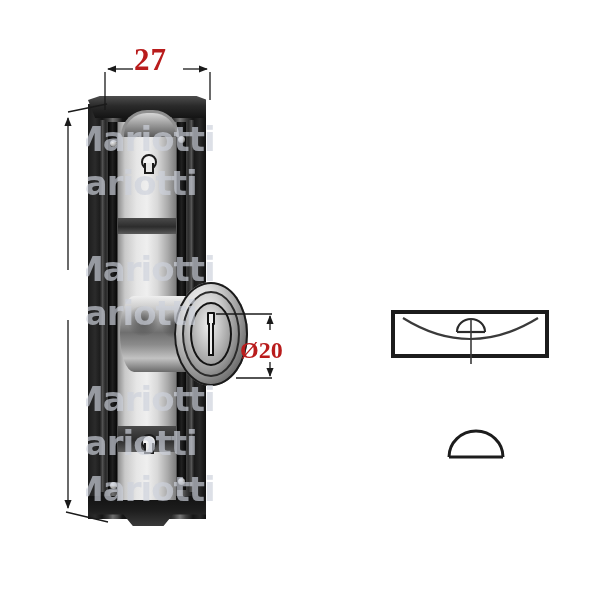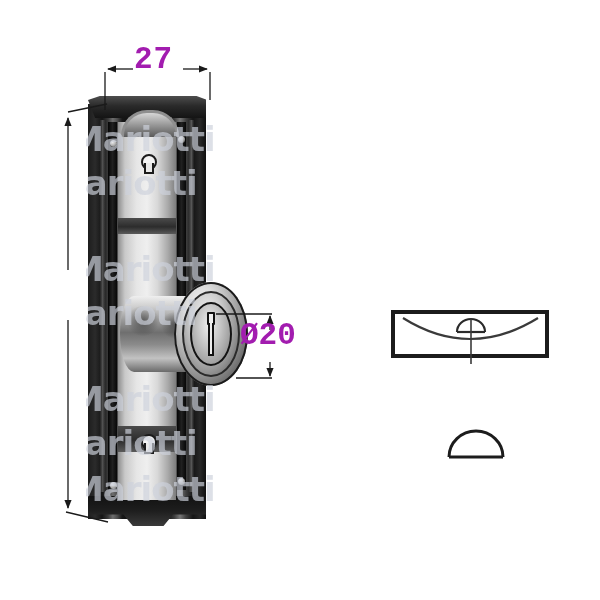--- a/index.html
+++ b/index.html
@@ -14,29 +14,29 @@
     position: relative;
     width: 600px;
     height: 600px;
     background: #ffffff;
     overflow: hidden;
   }
 
   
   .dim-text {
     position: absolute;
-    color: #a21caf;
-    font-family: Liberation Mono, monospace;
+    color: #b91c1c;
+    font-family: Liberation Serif, serif;
     font-weight: 700;
     white-space: nowrap;
     line-height: 1;
   }
   #dim-27-label { left: 134px; top: 44px; font-size: 31px; letter-spacing: 1px; }
   #dim-108-label { left: 36px; top: 275px; font-size: 31px; letter-spacing: 1px; }
-  #dim-d20-label { left: 240px; top: 320px; font-size: 31px; letter-spacing: 0px; }
+  #dim-d20-label { left: 240px; top: 338px; font-size: 24px; letter-spacing: 0px; }
 
   
   #per-asta-label {
     position: absolute;
     left: 395px;
     top: 368px;
     width: 165px;
     text-align: center;
     font-family: "Liberation Sans", sans-serif;
     font-size: 34px;

